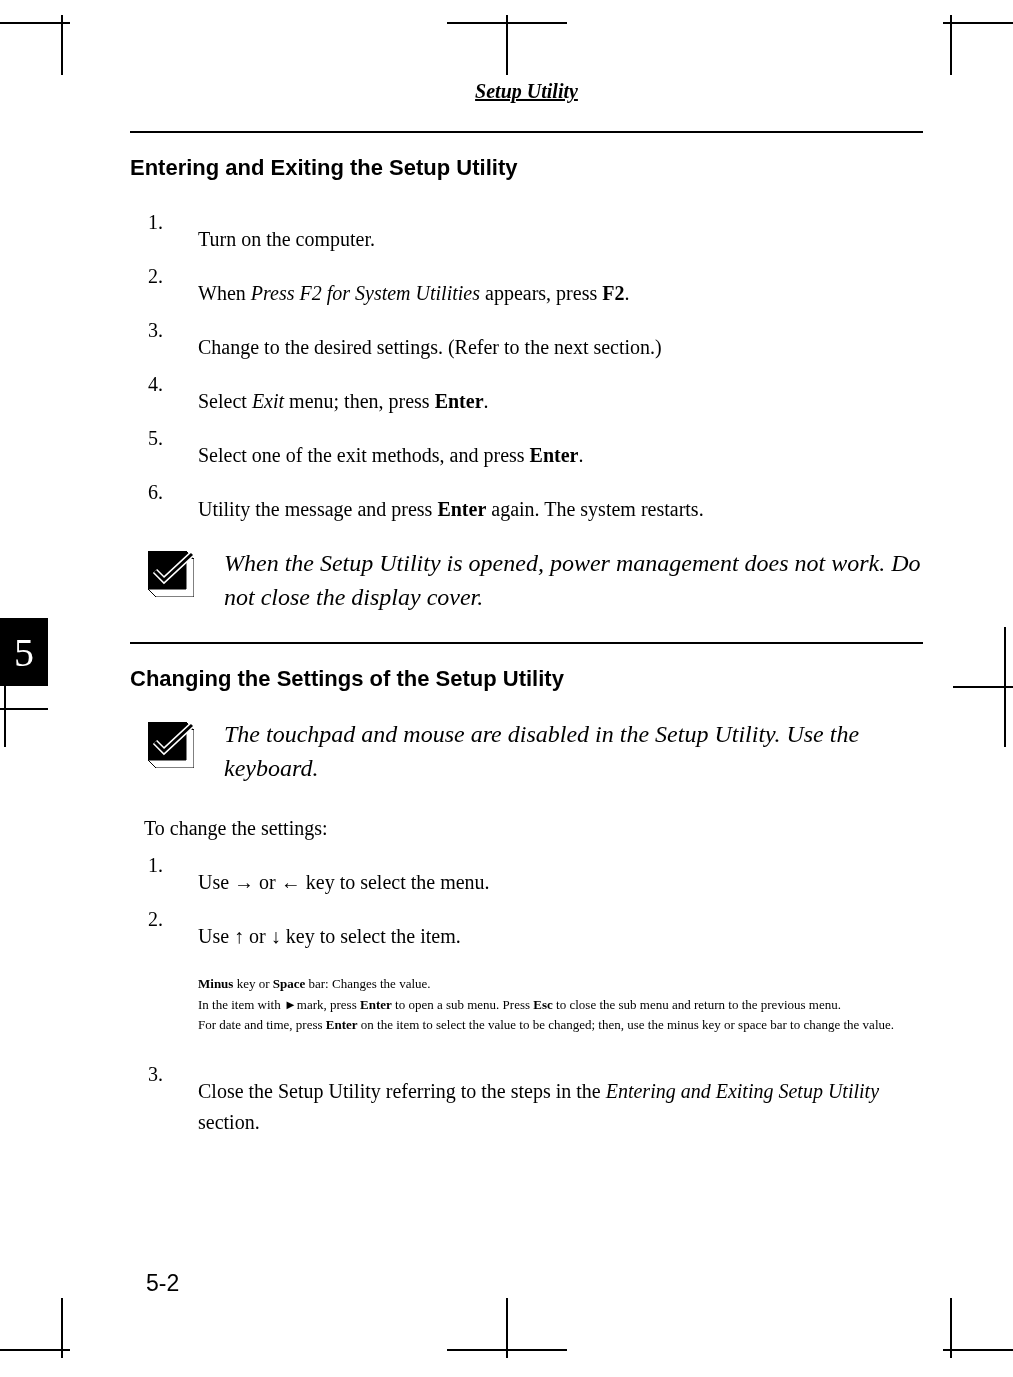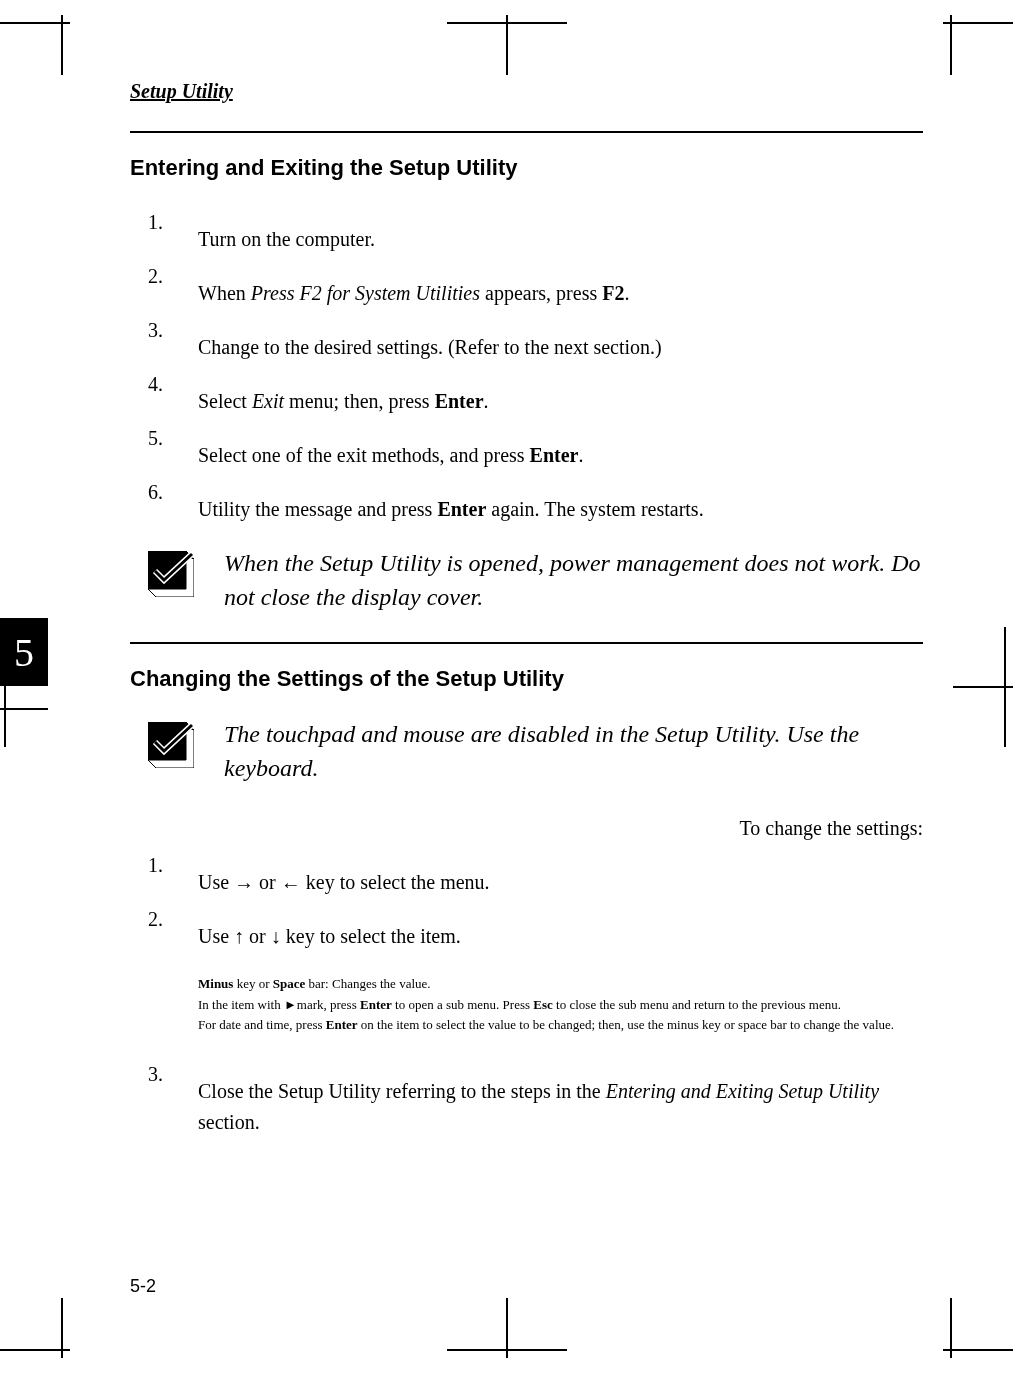--- a/index.html
+++ b/index.html
@@ -28,20 +28,21 @@
     left: 130px;
     right: 90px;
     bottom: 80px;
   }
   .running-head {
     font-style: italic;
     font-weight: bold;
     font-size: 20px;
     text-decoration: underline;
     margin-bottom: 28px;
+    text-align: center;
   }
   .section-heading {
     font-family: Arial, Helvetica, sans-serif;
     font-weight: bold;
     font-size: 22px;
     border-top: 2px solid #000;
     padding-top: 22px;
     margin-bottom: 26px;
   }
   ol.steps {
@@ -74,21 +75,20 @@
   .note-text {
     font-style: italic;
     font-size: 24px;
     line-height: 1.4;
     flex: 1;
   }
   .para {
     font-size: 20px;
     line-height: 1.55;
     margin: 12px 0 6px 14px;
-    text-align: right;
   }
   .indent-block {
     font-size: 13px;
     line-height: 1.55;
     margin: 20px 0 24px 68px;
   }
   .tab-5 {
     position: absolute;
     left: 0;
     top: 618px;
@@ -105,23 +105,23 @@
   .tab-tick {
     position: absolute;
     left: 0;
     top: 708px;
     width: 48px;
     border-top: 2px solid #000;
   }
   .page-num {
     position: absolute;
     bottom: 0;
-    left: 0;
+    left: 16px;
     font-family: Arial, Helvetica, sans-serif;
-    font-size: 18px;
+    font-size: 23px;
   }
   .tri { font-family: Arial, sans-serif; }
 </style>
 </head>
 <body>
 
 <div class="crop-top-left">
   <svg width="80" height="70">
       <line x1="0" y1="8" x2="70" y2="8" stroke="#000" stroke-width="2"></line>
       <line x1="62" y1="0" x2="62" y2="60" stroke="#000" stroke-width="2"></line>

